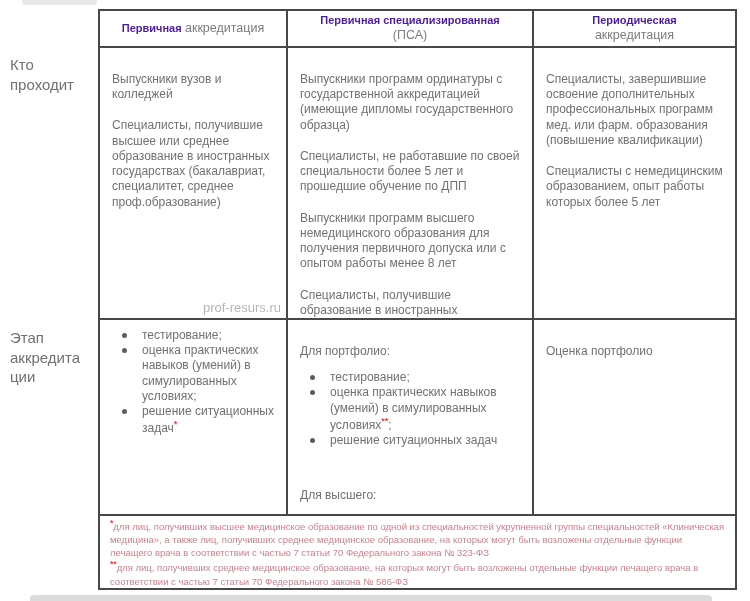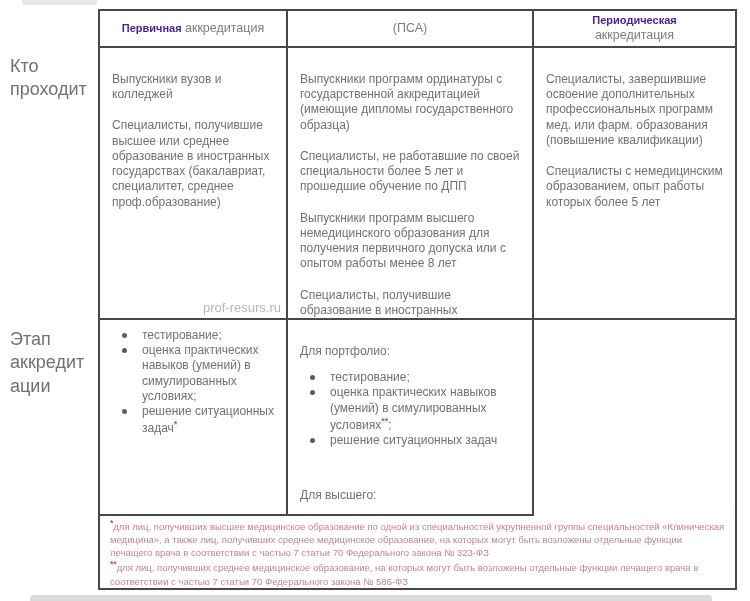--- a/index.html
+++ b/index.html
@@ -4,21 +4,21 @@
 <style>
   html,body{margin:0;padding:0;background:#fff;}
   .page{
     position:relative;width:750px;height:601px;background:#ffffff;overflow:hidden;
     font-family:"Liberation Sans","DejaVu Sans",sans-serif;
     color:#707175;font-size:12px;line-height:1.27;
   }
   .top-strip{position:absolute;left:22px;top:0;width:75px;height:5px;background:#e9e9ea;border-radius:0 0 3px 3px;}
   .bottom-strip{position:absolute;left:30px;top:595px;width:682px;height:6px;background:#dbdbdc;border-radius:4px 4px 0 0;}
 
-  .row-label{position:absolute;left:10px;width:78px;color:#707175;font-size:18px;line-height:1.3;overflow-wrap:anywhere;}
+  .row-label{position:absolute;left:10px;width:78px;color:#707175;font-size:15px;line-height:1.3;overflow-wrap:anywhere;}
   .label-who{top:55px;}
   .label-stage{top:328px;}
 
   .tbl{
     position:absolute;left:98px;top:9px;width:639px;height:581px;box-sizing:border-box;
     display:grid;
     grid-template-columns:188px 246px 201px;
     grid-template-rows:37px 272px 196px 72px;
     border:2px solid #48484a;
   }
@@ -60,20 +60,21 @@
 
   <div class="row-label label-who">Кто проходит</div>
   <div class="row-label label-stage">Этап аккредитации</div>
 
   <div class="tbl">
 
     <div class="c hdr">
       <div class="inline-line"><span class="hb">Первичная</span>&nbsp;<span class="hr">аккредитация</span></div>
     </div>
     <div class="c hdr">
+      <div class="hb">Первичная специализированная</div>
       <div class="hr">(ПСА)</div>
     </div>
     <div class="c hdr lastcol">
       <div class="hb">Периодическая</div>
       <div class="hr">аккредитация</div>
     </div>
 
     <div class="c cell">
       <p>Выпускники вузов и колледжей</p>
       <p>Специалисты, получившие высшее или среднее образование в иностранных государствах (бакалавриат, специалитет, среднее проф.образование)</p>
@@ -104,20 +105,23 @@
         <li><span>оценка практических навыков (умений) в симулированных условиях</span><sup class="red">**</sup><span>;</span></li>
         <li><span>решение ситуационных задач</span></li>
       </ul>
       <div class="grp-gap"></div>
       <p class="grp-title">Для высшего:</p>
       <ul class="blist">
         <li><span>тестирование;</span></li>
         <li><span>оценка практических навыков в симулированных условиях и (или) решение ситуационных задач</span></li>
       </ul>
     </div>
+    <div class="c cell lastcol">
+      <p>Оценка портфолио</p>
+    </div>
 
     <div class="c footrow foot">
       <p><sup class="fn-marker">*</sup><span>для лиц, получивших высшее медицинское образование по одной из специальностей укрупненной группы специальностей «Клиническая медицина», а также лиц, получивших среднее медицинское образование, на которых могут быть возложены отдельные функции лечащего врача в соответствии с частью 7 статьи 70 Федерального закона № 323-ФЗ</span></p>
       <p><sup class="fn-marker">**</sup><span>для лиц, получивших среднее медицинское образование, на которых могут быть возложены отдельные функции лечащего врача в соответствии с частью 7 статьи 70 Федерального закона № 586-ФЗ</span></p>
     </div>
 
   </div>
 
   <div class="bottom-strip"></div>
 

